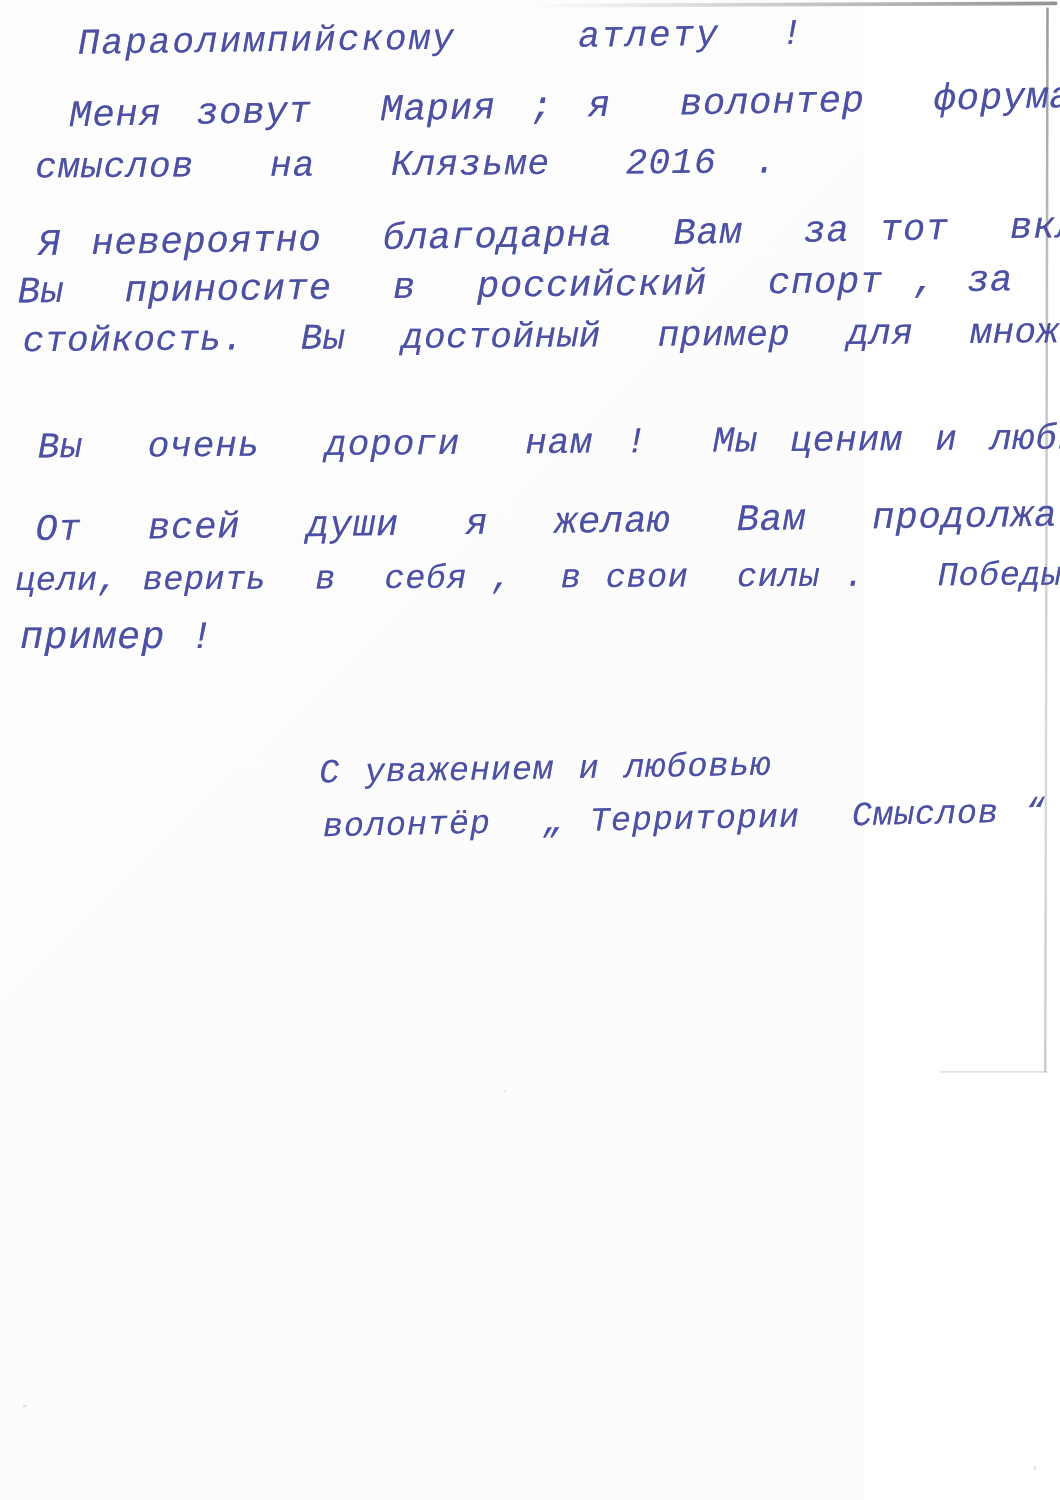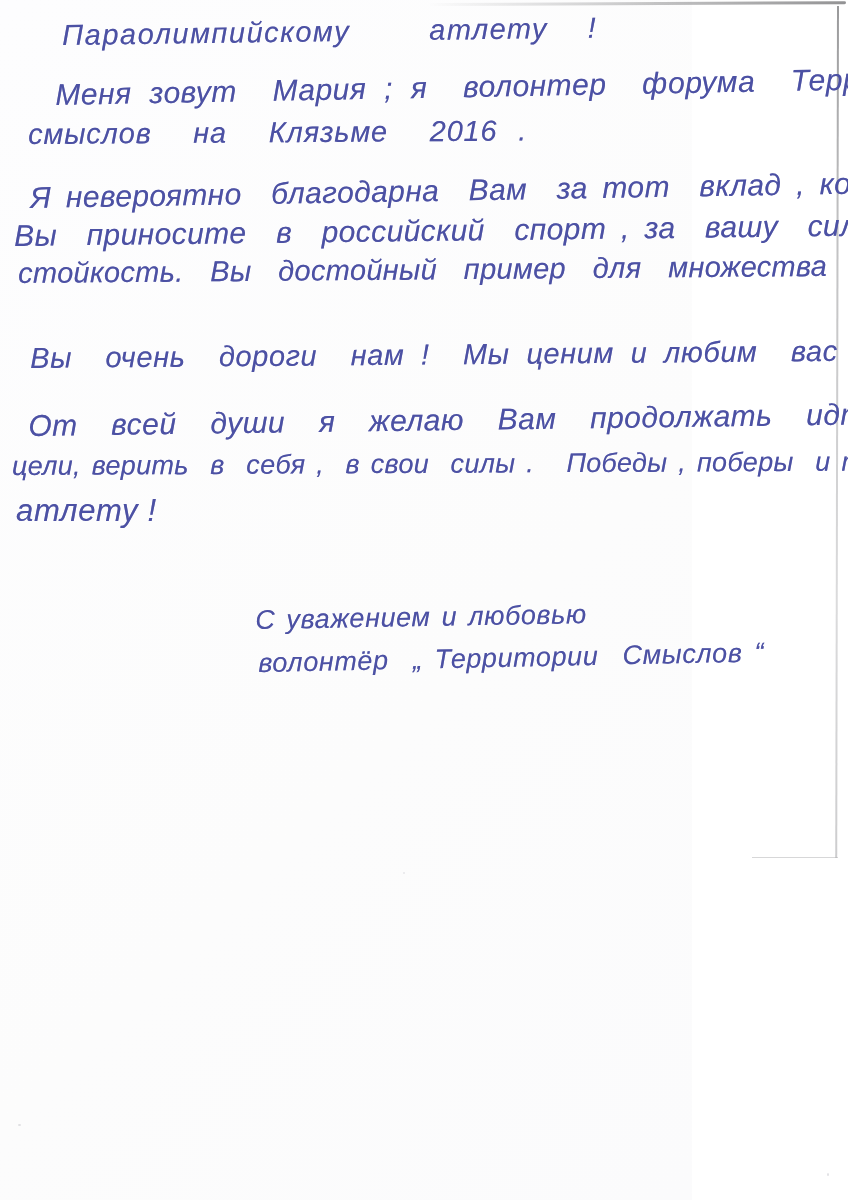--- a/index.html
+++ b/index.html
@@ -8,21 +8,21 @@
     width: 848px;
     height: 1200px;
     overflow: hidden;
     background: #ffffff;
   }
   .scan-page {
     position: relative;
     width: 692px;
     height: 1200px;
     background: linear-gradient(135deg, #fdfdfe 0%, #fcfcfc 60%, #fbfbfc 100%);
-    font-family: Liberation Sans, sans-serif;
+    font-family: Liberation Mono, monospace;
   }
   
   .hw {
     position: absolute;
     white-space: pre;
     font-style: italic;
     color: #4c51a4;
     text-shadow: 0 0 0.5px rgba(76, 81, 164, 0.55);
     transform-origin: left top;
     line-height: 1.1;
@@ -96,18 +96,18 @@
   <div class="hw l2">смыслов  на  Клязьме  2016 .</div>
 
   <div class="hw l3">Я невероятно  благодарна  Вам  за тот  вклад , который</div>
   <div class="hw l4">Вы  приносите  в  российский  спорт , за  вашу  силу  духа ,</div>
   <div class="hw l5">стойкость.  Вы  достойный  пример  для  множества  людей</div>
 
   <div class="hw l7">Вы  очень  дороги  нам !  Мы ценим и любим  вас !</div>
 
   <div class="hw l8">От  всей  души  я  желаю  Вам  продолжать  идти  к  своей</div>
   <div class="hw l9">цели, верить  в  себя ,  в свои  силы .   Победы , поберы  и только</div>
-  <div class="hw l10">атлету !</div>
+  <div class="hw l10">пример !</div>
 
   <div class="hw l11">С уважением и любовью</div>
   <div class="hw l12">волонтёр  „ Территории  Смыслов “</div>
 
 </div>
 
 </body></html>

